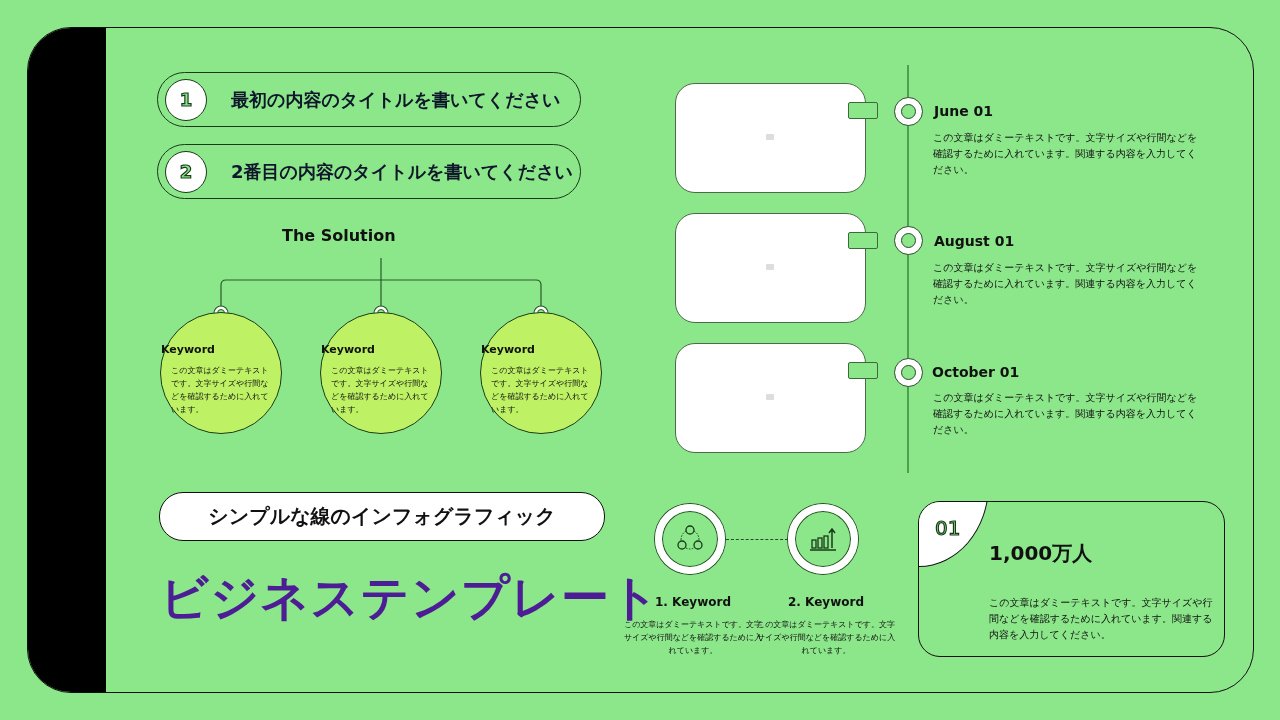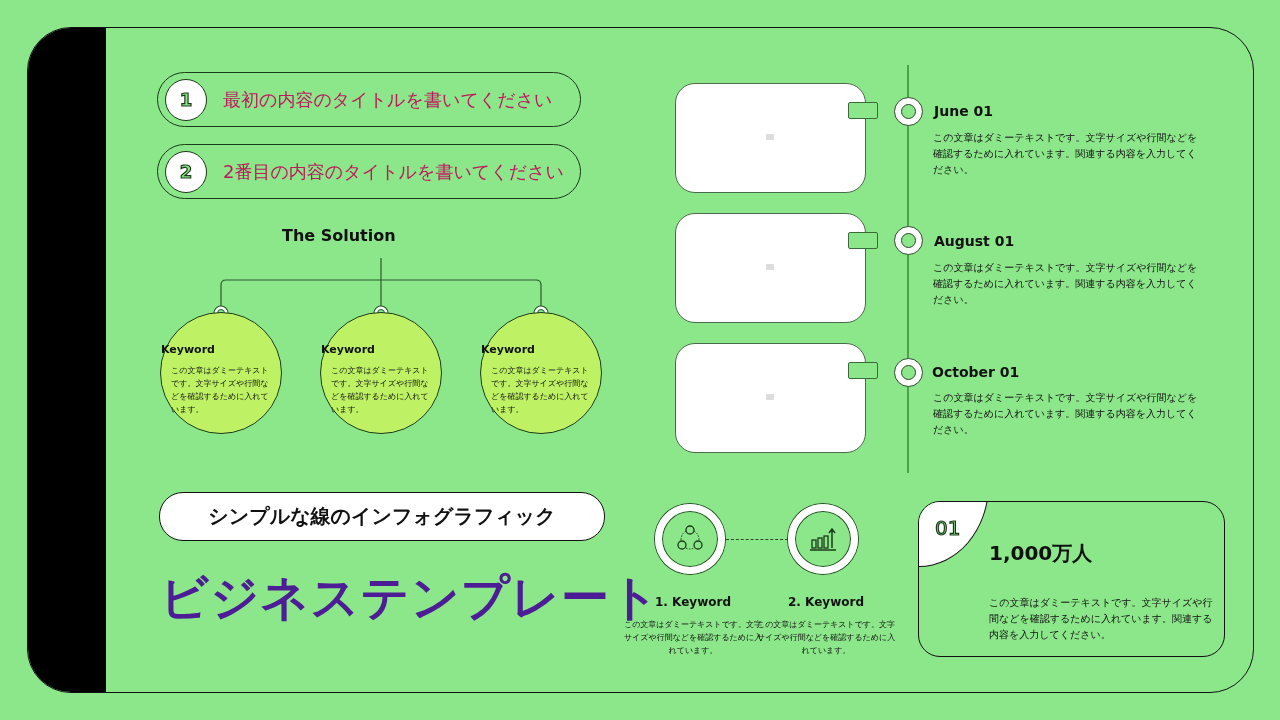--- a/index.html
+++ b/index.html
@@ -23,21 +23,21 @@
     border: 1.2px solid #1a3a1a; border-radius: 28px;
     display: flex; align-items: center;
   }
   .pill .num {
     width: 42px; height: 42px; border-radius: 50%; background: #fff;
     border: 1.2px solid #1a3a1a; margin-left: 7px;
     display: flex; align-items: center; justify-content: center;
     font-weight: bold; font-size: 18px; color: #8ce68a;
     -webkit-text-stroke: 1.2px #1a3a1a;
   }
-  .pill .label { margin-left: 16px; font-size: 18px; font-weight: normal; color: #be185d; }
+  .pill .label { margin-left: 24px; font-size: 18px; font-weight: bold; color: #0f172a; }
 
   .solution-title {
     position: absolute; left: 282px; top: 226px; width: 200px; 
     font-weight: bold; font-size: 16px;
   }
   .tree-svg { position: absolute; left: 150px; top: 255px; }
   .kw-circle {
     position: absolute; width: 122px; height: 122px; border-radius: 50%;
     background: #bef264; border: 1.2px solid #1a3a1a; text-align: left;
     padding-top: 30px;

